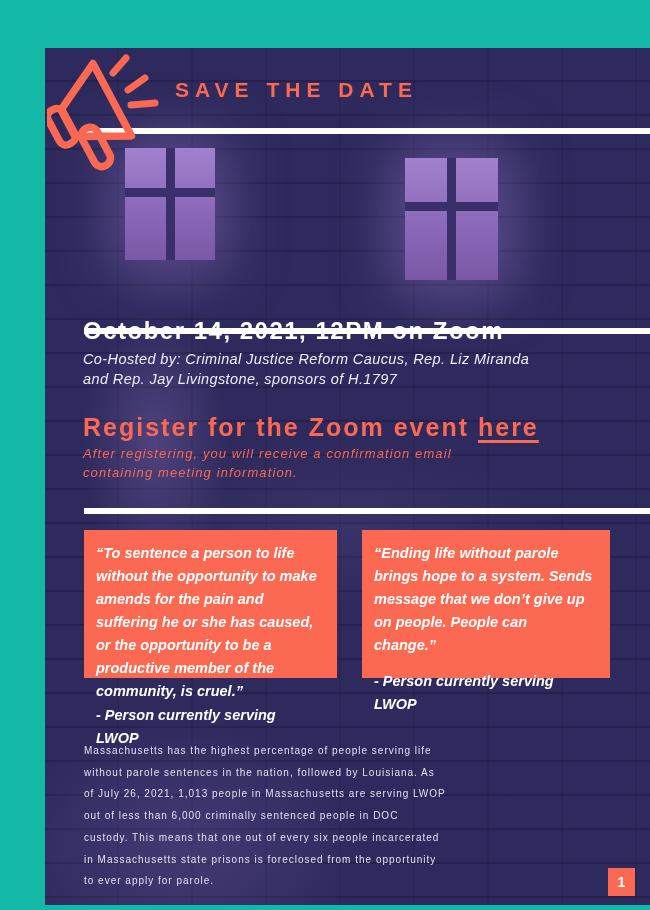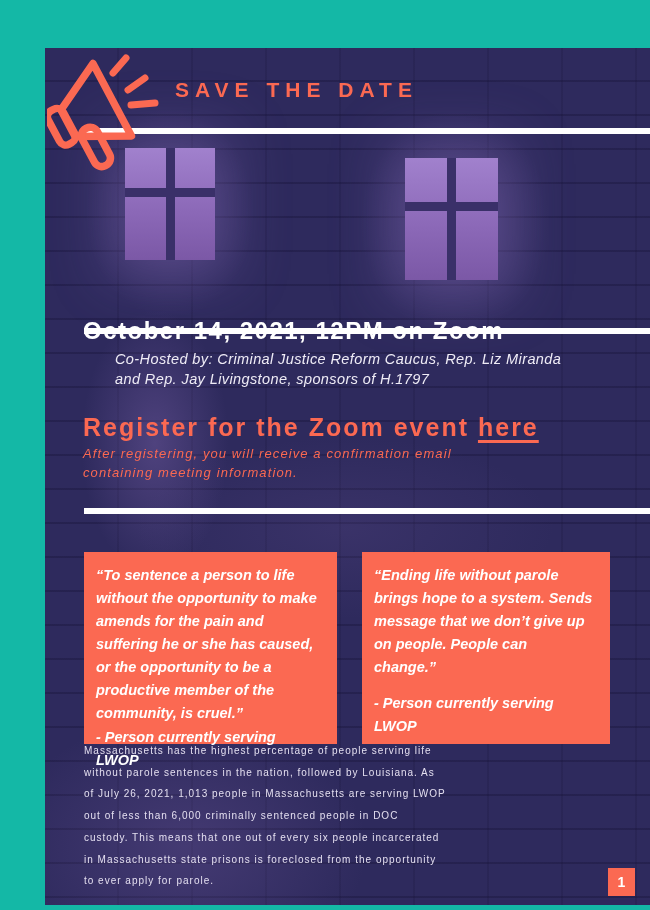--- a/index.html
+++ b/index.html
@@ -52,38 +52,38 @@
     color:#ffffff; font-size:32px; font-weight:800; letter-spacing:3px;
     line-height:37px; white-space:pre-line;
   }
   .datetime {
     position:absolute; left:38px; top:236px; z-index:2;
     color:#ffffff; font-size:24px; font-weight:800; letter-spacing:1.5px;margin-top:33px;
   }
   .cohost {
     position:absolute; left:38px; top:302px; z-index:2;
     color:#efecf6; font-size:14.5px; font-style:italic; letter-spacing:0.4px;
-    line-height:19.5px; white-space:pre-line;margin-left:32px;
+    line-height:19.5px; white-space:pre-line;
   }
   .cta {
     position:absolute; left:38px; top:365px; z-index:2;
     color:#fb6952; font-size:25px; font-weight:800; letter-spacing:2px;
   }
   .cta-link {
     color:#fb6952; text-decoration:underline;
     text-decoration-thickness:3px; text-underline-offset:4px; cursor:pointer;
   }
   .note {
     position:absolute; left:38px; top:397px; z-index:2;
     color:#fb6952; font-size:13px; font-weight:400; font-style:italic;
     letter-spacing:1.1px; line-height:18.5px; white-space:pre-line;
   }
 
   .quote-box {
-    position:absolute; top:504px; height:192px; z-index:2;
+    position:absolute; top:482px; height:148px; z-index:2;
     background:#fb6952; padding:12px 17px 10px 12px;
   }
   .quote-left  { left:39px;  width:253px; }
   .quote-right { left:317px; width:248px; }
   .quote-text, .quote-attr {
     color:#ffffff; font-size:14.5px; font-weight:700; font-style:italic;
     line-height:23px; white-space:pre-line;
   }
   .attr-tight { margin-top:1px; }
   .attr-gap   { margin-top:13px; }

